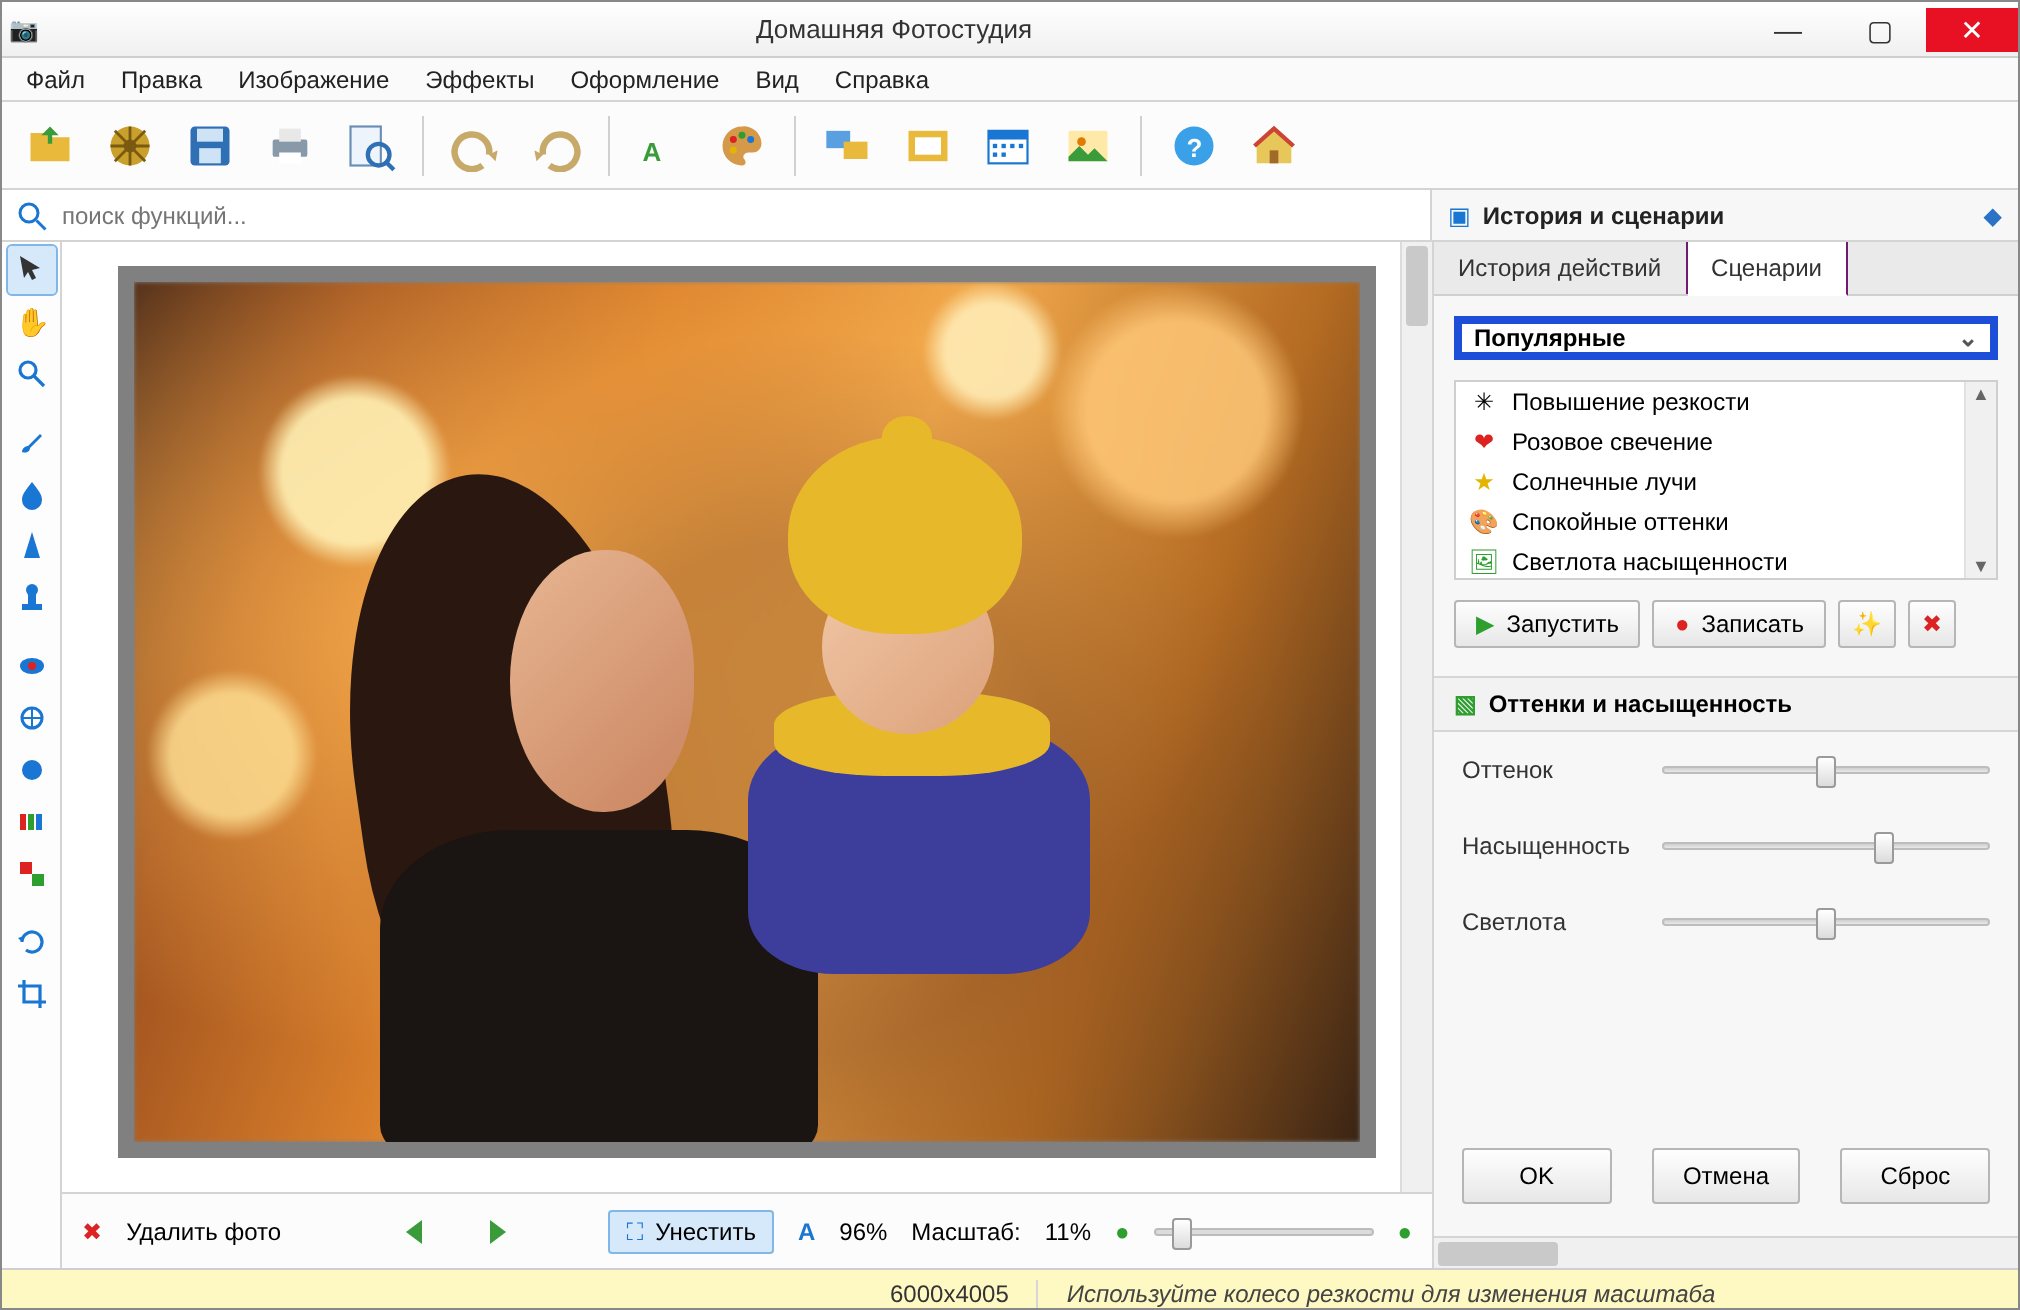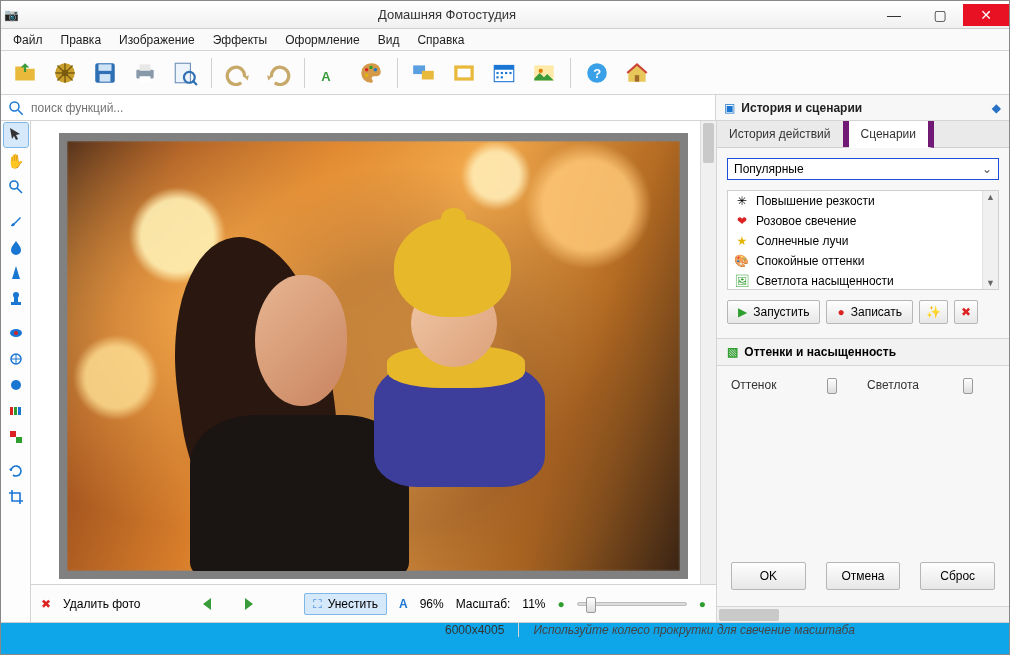--- a/index.html
+++ b/index.html
@@ -64,54 +64,54 @@
 .kid .hat::after{content:"";position:absolute;left:40%;top:-10%;width:22%;height:22%;background:#e7b92a;border-radius:50%;}
 .kid .face { position:absolute; left:22%; top:30%; width:50%; height:42%; background:linear-gradient(135deg,#f2c7a7,#dba179); border-radius:50%; }
 .kid .scarf { position:absolute; left:8%; top:62%; width:80%; height:20%; background:#e7b92a; border-radius:40%; }
 .kid .jacket { position:absolute; left:0; top:70%; width:100%; height:60%; background:#3d3d9c; border-radius:30% 30% 25% 25%; }
 .sb-v { position:absolute; right:0; top:0; width:16px; height:100%; background:#f0f0f0; border-left:1px solid #dcdcdc; }
 .sb-v::after{content:"";position:absolute;top:2px;left:2px;right:2px;height:40px;background:#c9c9c9;border-radius:2px;}
 
 
 .rightpanel { width:293px; border-left:1px solid #d4d4d4; background:#f7f7f7; display:flex; flex-direction:column; }
 .tabs { display:flex; background:#eaeaea; border-bottom:1px solid #cfcfcf; }
-.tab { padding:6px 12px; color:#333; border-right:6px solid #701a75; }
+.tab { padding:6px 12px; color:#333; border-right:1px solid #701a75; }
 .tab.active { background:#fff; border-bottom:1px solid #fff; margin-bottom:-1px; }
-.combo { margin:10px; height:22px; background:#fff; border:1px solid #1d4ed8; display:flex; align-items:center; padding:0 6px; justify-content:space-between; }
+.combo { margin:10px; height:22px; background:#fff; border:4px solid #1d4ed8; display:flex; align-items:center; padding:0 6px; justify-content:space-between;font-weight:bold; }
 .combo .chev { color:#555; }
 .preset-list { margin:0 10px; border:1px solid #cfcfcf; background:#fff; height:100px; overflow:auto; position:relative; }
 .preset-list .sbv { position:absolute; right:0; top:0; width:16px; height:100%; background:#f0f0f0; border-left:1px solid #e2e2e2; }
 .preset-list .sbv::before{content:"▲";position:absolute;top:1px;left:3px;font-size:9px;color:#666;}
 .preset-list .sbv::after{content:"▼";position:absolute;bottom:1px;left:3px;font-size:9px;color:#666;}
 .preset { display:flex; align-items:center; gap:6px; padding:3px 6px; }
 .preset .ico { width:16px; display:flex; justify-content:center; }
 .action-row { display:flex; gap:6px; margin:10px; }
 .btn { background:linear-gradient(#fefefe,#e7e7e7); border:1px solid #b6b6b6; border-radius:2px; padding:4px 10px; display:flex; align-items:center; gap:6px; }
 .btn.icon-only{ padding:4px 6px; }
 .section-hdr { margin:4px 0 0 0; padding:6px 10px; border-top:1px solid #d6d6d6; border-bottom:1px solid #d6d6d6; background:#f2f2f2; font-weight:bold; display:flex; gap:6px; align-items:center; }
-.sliders { padding:12px 14px; display:flex; flex-direction:row; gap:34px; }
+.sliders { padding:12px 14px; display:flex; flex-direction:column; gap:24px; }
 .slider-row { display:flex; align-items:center; gap:10px; }
 .slider-row label { width:90px; color:#333; }
 .track { flex:1; height:4px; background:linear-gradient(#cfcfcf,#e8e8e8); border:1px solid #bdbdbd; border-radius:2px; position:relative; }
 .thumb { position:absolute; top:-6px; width:10px; height:16px; background:linear-gradient(#fff,#dcdcdc); border:1px solid #9a9a9a; border-radius:2px; transform:translateX(-50%); }
 .dlg-btns { margin-top:auto; padding:16px 14px; display:flex; gap:20px; justify-content:space-between; }
 .dlg-btns .btn { flex:1; justify-content:center; padding:6px 4px; }
 
 
 .bottombar { height:38px; border-top:1px solid #d4d4d4; display:flex; align-items:center; padding:0 10px; gap:12px; background:#fcfcfc; }
 .bottombar .flex { flex:1; }
 .navbtn { width:26px; height:22px; display:flex;align-items:center;justify-content:center; }
 .fitbtn { background:#d6e9fb; border:1px solid #7fb7e8; padding:3px 8px; display:flex; gap:6px; align-items:center; border-radius:2px; }
 .ztrack { width:110px; height:4px; background:#dcdcdc; border:1px solid #bcbcbc; border-radius:2px; position:relative; }
 .ztrack .thumb { left:12%; }
 .hsb { height:16px; border-top:1px solid #d4d4d4; background:#f0f0f0; position:relative; }
 .hsb::after{content:"";position:absolute;left:2px;top:2px;height:12px;width:60px;background:#c9c9c9;border-radius:2px;}
 
 
-.status { height:32px; border-top:1px solid #cfcfcf; background:#0ea5e9; display:flex; align-items:flex-start; font-size:11px; color:#333; }
+.status { height:20px; border-top:1px solid #cfcfcf; background:#fef9c3; display:flex; align-items:flex-end; font-size:11px; color:#333; }
 .status .cell { padding:0 14px; border-right:1px solid #d6d6d6; }
 .status .hint { flex:1; padding:0 14px; font-style:italic; color:#444; }
 
 
 .green{color:#2e9e2e;} .red{color:#d22;} .blue{color:#1976d2;} .orange{color:#e07b00;} .yellow{color:#e4b500;}
 </style>
 </head>
 <body>
 
 <div class="titlebar">
@@ -466,20 +466,26 @@
       <span>Оттенки и насыщенность</span>
     </div>
     <div class="sliders">
       <div class="slider-row">
         <label>Оттенок</label>
         <div class="track">
             <div class="thumb" style="left:50%"></div>
           </div>
       </div>
       <div class="slider-row">
+        <label>Насыщенность</label>
+        <div class="track">
+            <div class="thumb" style="left:68%"></div>
+          </div>
+      </div>
+      <div class="slider-row">
         <label>Светлота</label>
         <div class="track">
             <div class="thumb" style="left:50%"></div>
           </div>
       </div>
     </div>
     <div class="dlg-btns">
       <div class="btn">
           <span>OK</span>
         </div>
@@ -490,14 +496,14 @@
           <span>Сброс</span>
         </div>
     </div>
     <div class="hsb"></div>
   </div>
 </div>
 
 <div class="status">
   <div style="width:430px"></div>
   <div class="cell">6000x4005</div>
-  <div class="hint">Используйте колесо прокрутки для свечение масштаба</div>
+  <div class="hint">Используйте колесо резкости для изменения масштаба</div>
 </div>
 
 </body></html>

